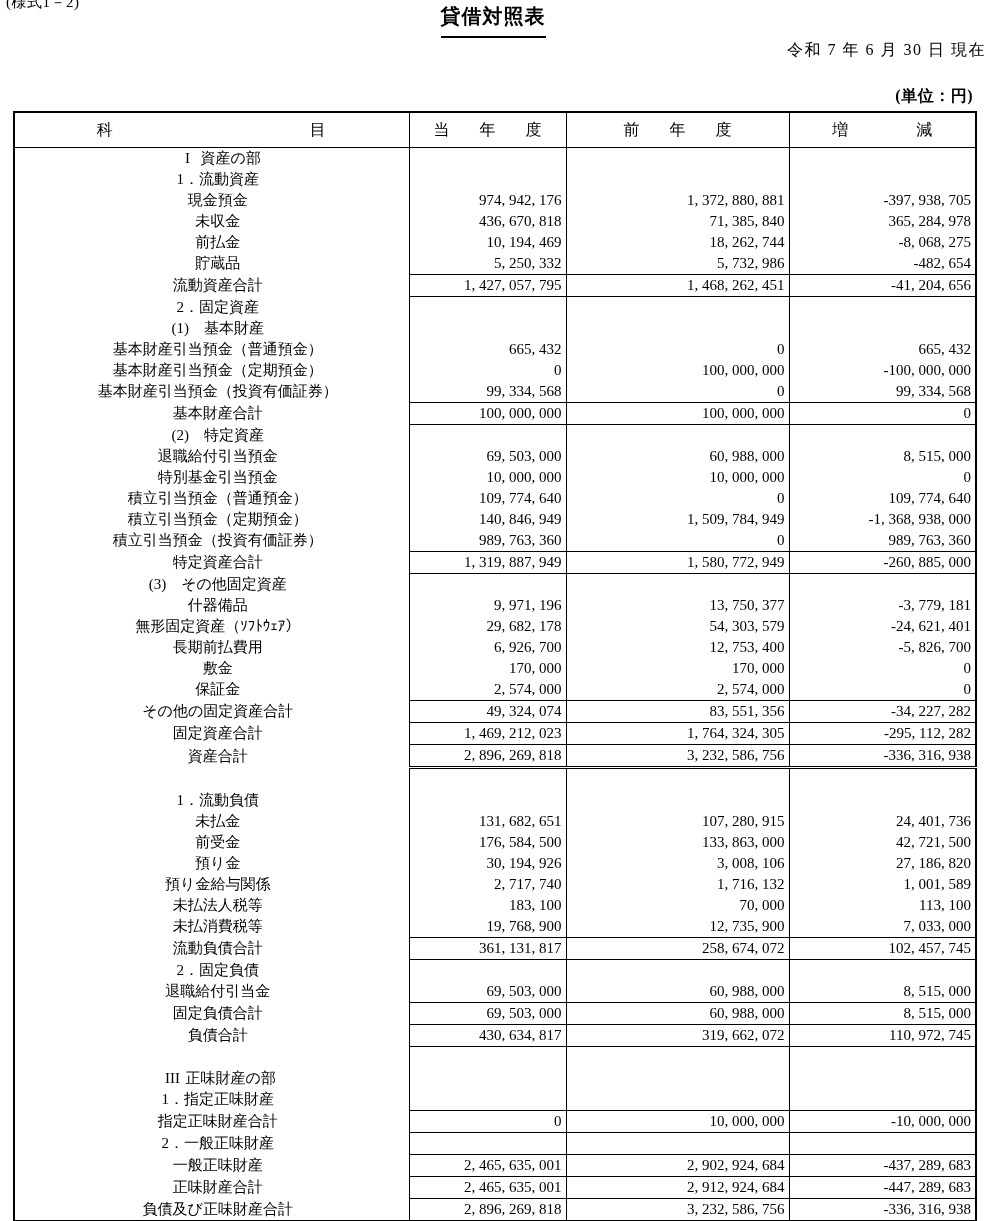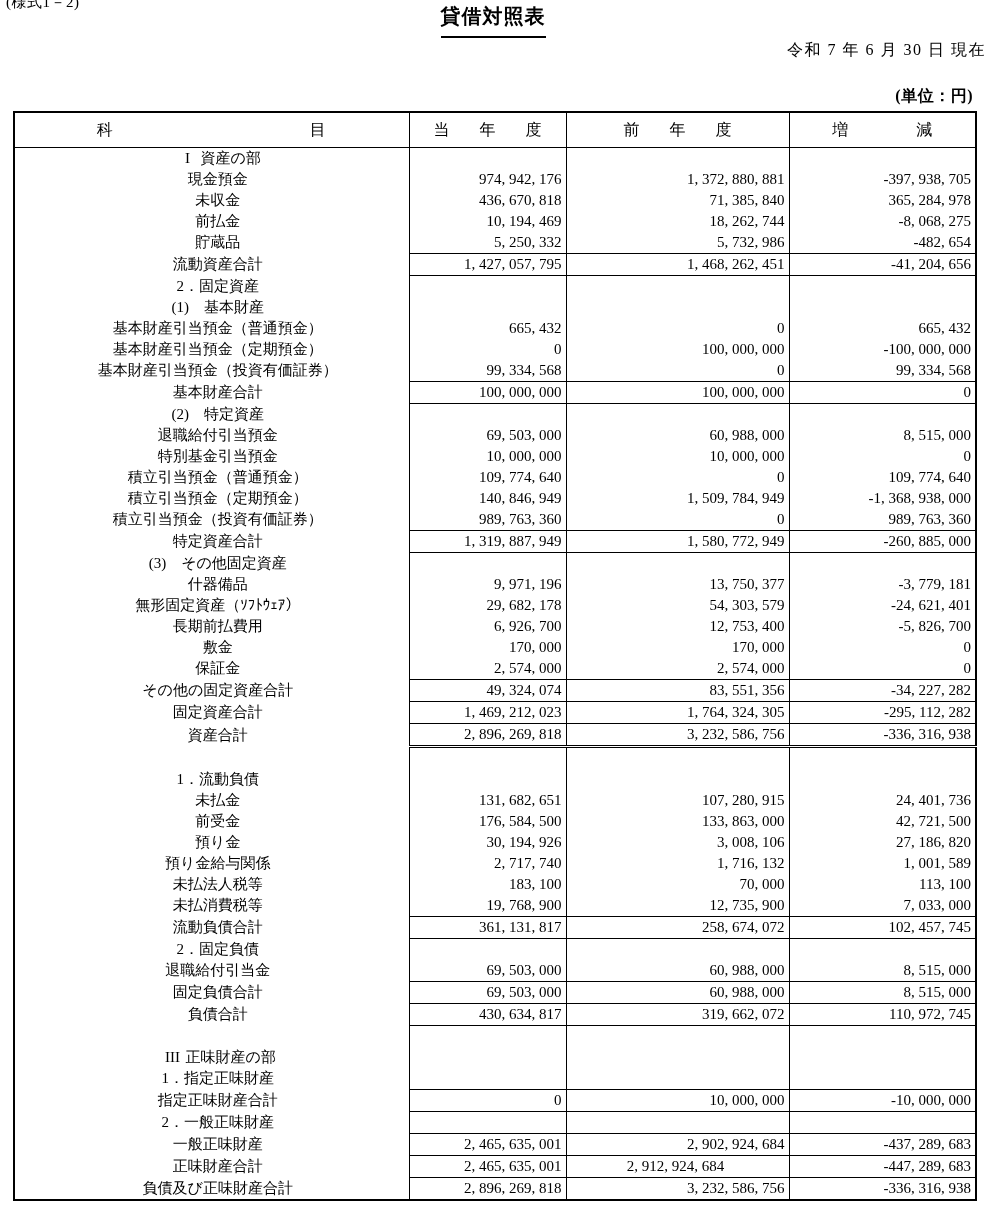--- a/index.html
+++ b/index.html
@@ -186,20 +186,26 @@
     </tr>
   </thead>
   <tbody id="bs-body">
       <tr>
         <td class="item lv0"><span class="roman">I</span><span>資産の部</span></td>
         <td class="num"></td>
         <td class="num"></td>
         <td class="num"></td>
       </tr>
       <tr>
+        <td class="item lv1">1．流動資産</td>
+        <td class="num"></td>
+        <td class="num"></td>
+        <td class="num"></td>
+      </tr>
+      <tr>
         <td class="item lv3">現金預金</td>
         <td class="num">974, 942, 176</td>
         <td class="num">1, 372, 880, 881</td>
         <td class="num">-397, 938, 705</td>
       </tr>
       <tr>
         <td class="item lv3">未収金</td>
         <td class="num">436, 670, 818</td>
         <td class="num">71, 385, 840</td>
         <td class="num">365, 284, 978</td>
@@ -464,21 +470,21 @@
       </tr>
       <tr>
         <td class="item lv-total1">一般正味財産</td>
         <td class="num" style="border-top: 1.5px solid rgb(0, 0, 0); border-bottom: 1.5px solid rgb(0, 0, 0);">2, 465, 635, 001</td>
         <td class="num" style="border-top: 1.5px solid rgb(0, 0, 0); border-bottom: 1.5px solid rgb(0, 0, 0);">2, 902, 924, 684</td>
         <td class="num" style="border-top: 1.5px solid rgb(0, 0, 0); border-bottom: 1.5px solid rgb(0, 0, 0);">-437, 289, 683</td>
       </tr>
       <tr>
         <td class="item lv-total1">正味財産合計</td>
         <td class="num" style="border-top: 1.5px solid rgb(0, 0, 0); border-bottom: 1.5px solid rgb(0, 0, 0);">2, 465, 635, 001</td>
-        <td class="num" style="border-top: 1.5px solid rgb(0, 0, 0); border-bottom: 1.5px solid rgb(0, 0, 0); text-align: center;">2, 912, 924, 684</td>
+        <td class="num" style="border-top: 1.5px solid rgb(0, 0, 0); border-bottom: 1.5px solid rgb(0, 0, 0);">2, 912, 924, 684</td>
         <td class="num" style="border-top: 1.5px solid rgb(0, 0, 0); border-bottom: 1.5px solid rgb(0, 0, 0);">-447, 289, 683</td>
       </tr>
       <tr>
         <td class="item lv-total1" style="border-bottom: 2px solid rgb(0, 0, 0);">負債及び正味財産合計</td>
         <td class="num" style="border-top: 1.5px solid rgb(0, 0, 0); border-bottom: 2px solid rgb(0, 0, 0);">2, 896, 269, 818</td>
         <td class="num" style="border-top: 1.5px solid rgb(0, 0, 0); border-bottom: 2px solid rgb(0, 0, 0);">3, 232, 586, 756</td>
         <td class="num" style="border-top: 1.5px solid rgb(0, 0, 0); border-bottom: 2px solid rgb(0, 0, 0);">-336, 316, 938</td>
       </tr>
     </tbody>
 </table>

